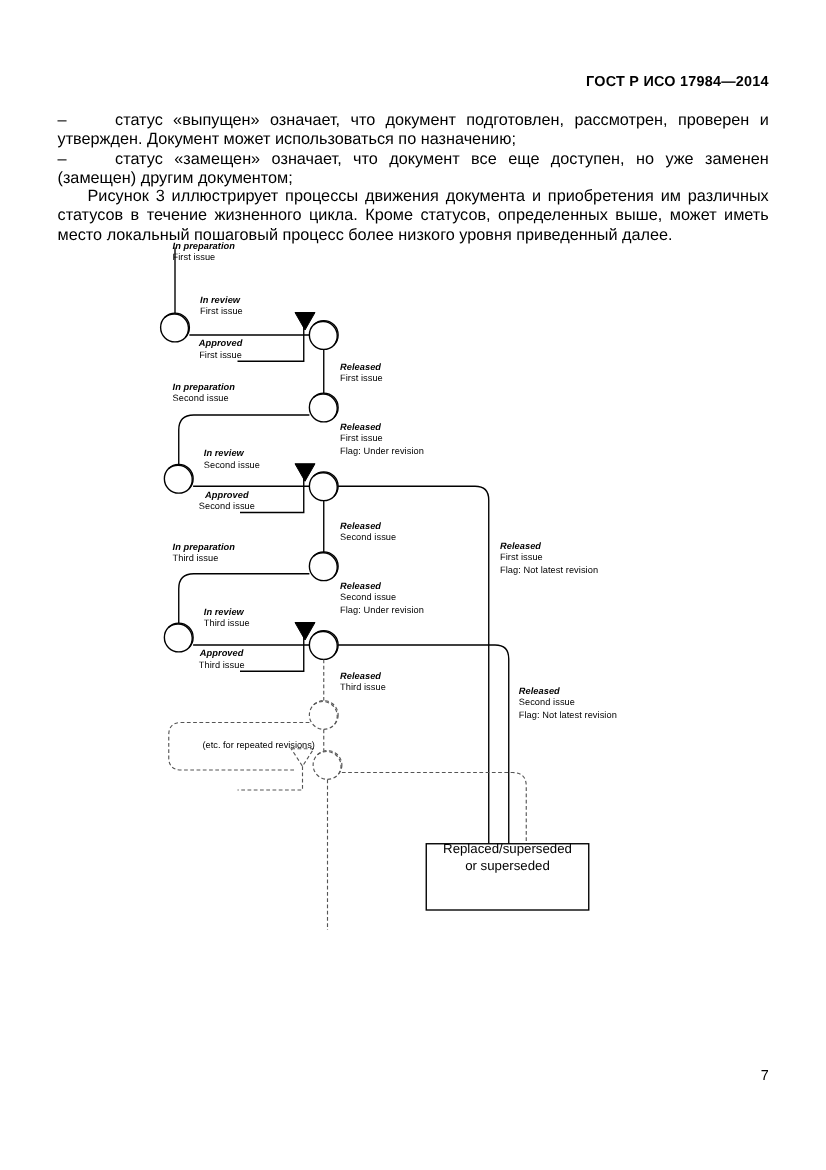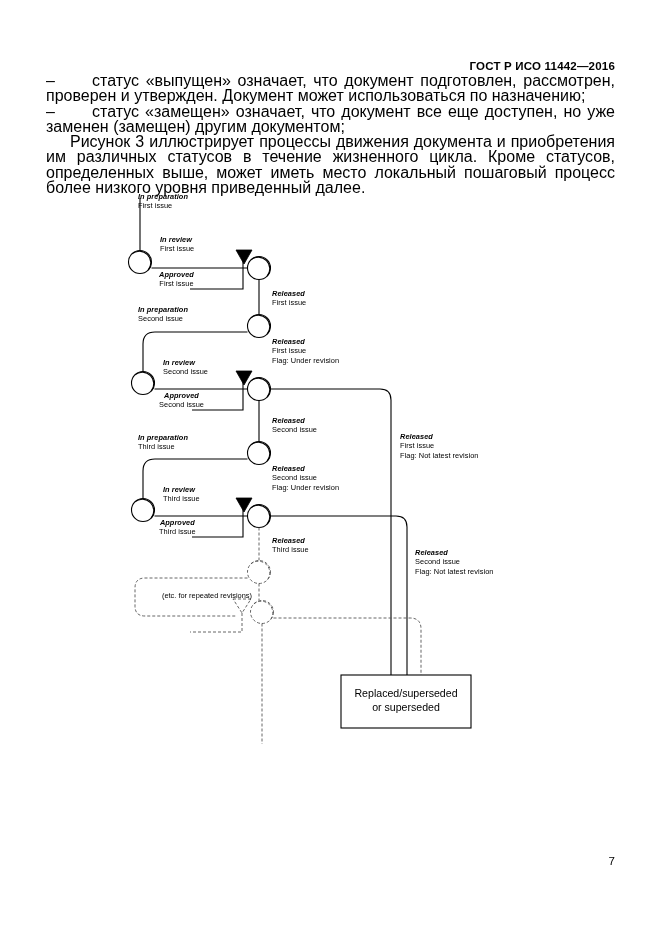--- a/index.html
+++ b/index.html
@@ -23,24 +23,24 @@
     right: 46px;
     font-size: 11.5px;
     font-weight: bold;
     letter-spacing: 0.2px;
     white-space: nowrap;
   }
 
   
   .body-copy {
     position: absolute;
-    top: 73px;
+    top: 88px;
     left: 46px;
     width: 569px;
-    font-size: 16px;
+    font-size: 13px;
     line-height: 15.3px;
     text-align: justify;
   }
   .body-copy p {
     margin: 0;
   }
   .body-copy p.dash-item {
     text-indent: 0;
     padding-left: 0;
   }
@@ -101,21 +101,21 @@
   .page-number {
     position: absolute;
     right: 46px;
     top: 855px;
     font-size: 11.5px;
   }
 </style>
 </head>
 <body>
 
-<div class="page-header">ГОСТ Р ИСО 11442—2016</div>
+<div class="page-header">ГОСТ Р ИСО 17984—2014</div>
 
 <div class="body-copy">
   <p class="dash-item"><span class="dash">–</span><span>статус «выпущен» означает, что документ подготовлен, рассмотрен, проверен и утвержден. Документ может использоваться по назначению;</span></p>
   <p class="dash-item"><span class="dash">–</span><span>статус «замещен» означает, что документ все еще доступен, но уже заменен (замещен) другим документом;</span></p>
   <p class="indent">Рисунок 3 иллюстрирует процессы движения документа и приобретения им различных статусов в течение жизненного цикла. Кроме статусов, определенных выше, может иметь место локальный пошаговый процесс более низкого уровня приведенный далее.</p>
 </div>
 
 <div class="figure">
 
   <svg width="661" height="560" viewBox="0 0 661 560">
@@ -288,20 +288,20 @@
   </div>
 
   <div class="lbl" style="left:415px; top:356px;">
     <span class="b">Released</span>
     <span class="n">Second issue</span>
     <span class="n">Flag: Not latest revision</span>
   </div>
 
   <div class="etc-label" style="left:142px; top:399px;">(etc. for repeated revisions)</div>
 
-  <div class="boxlabel" style="left:341px; top:494px; width:130px;">
+  <div class="boxlabel" style="left:341px; top:480px; width:130px;">
     <span>Replaced/superseded</span><br>
     <span>or superseded</span>
   </div>
 
 </div>
 
 <div class="page-number">7</div>
 
 </body></html>

